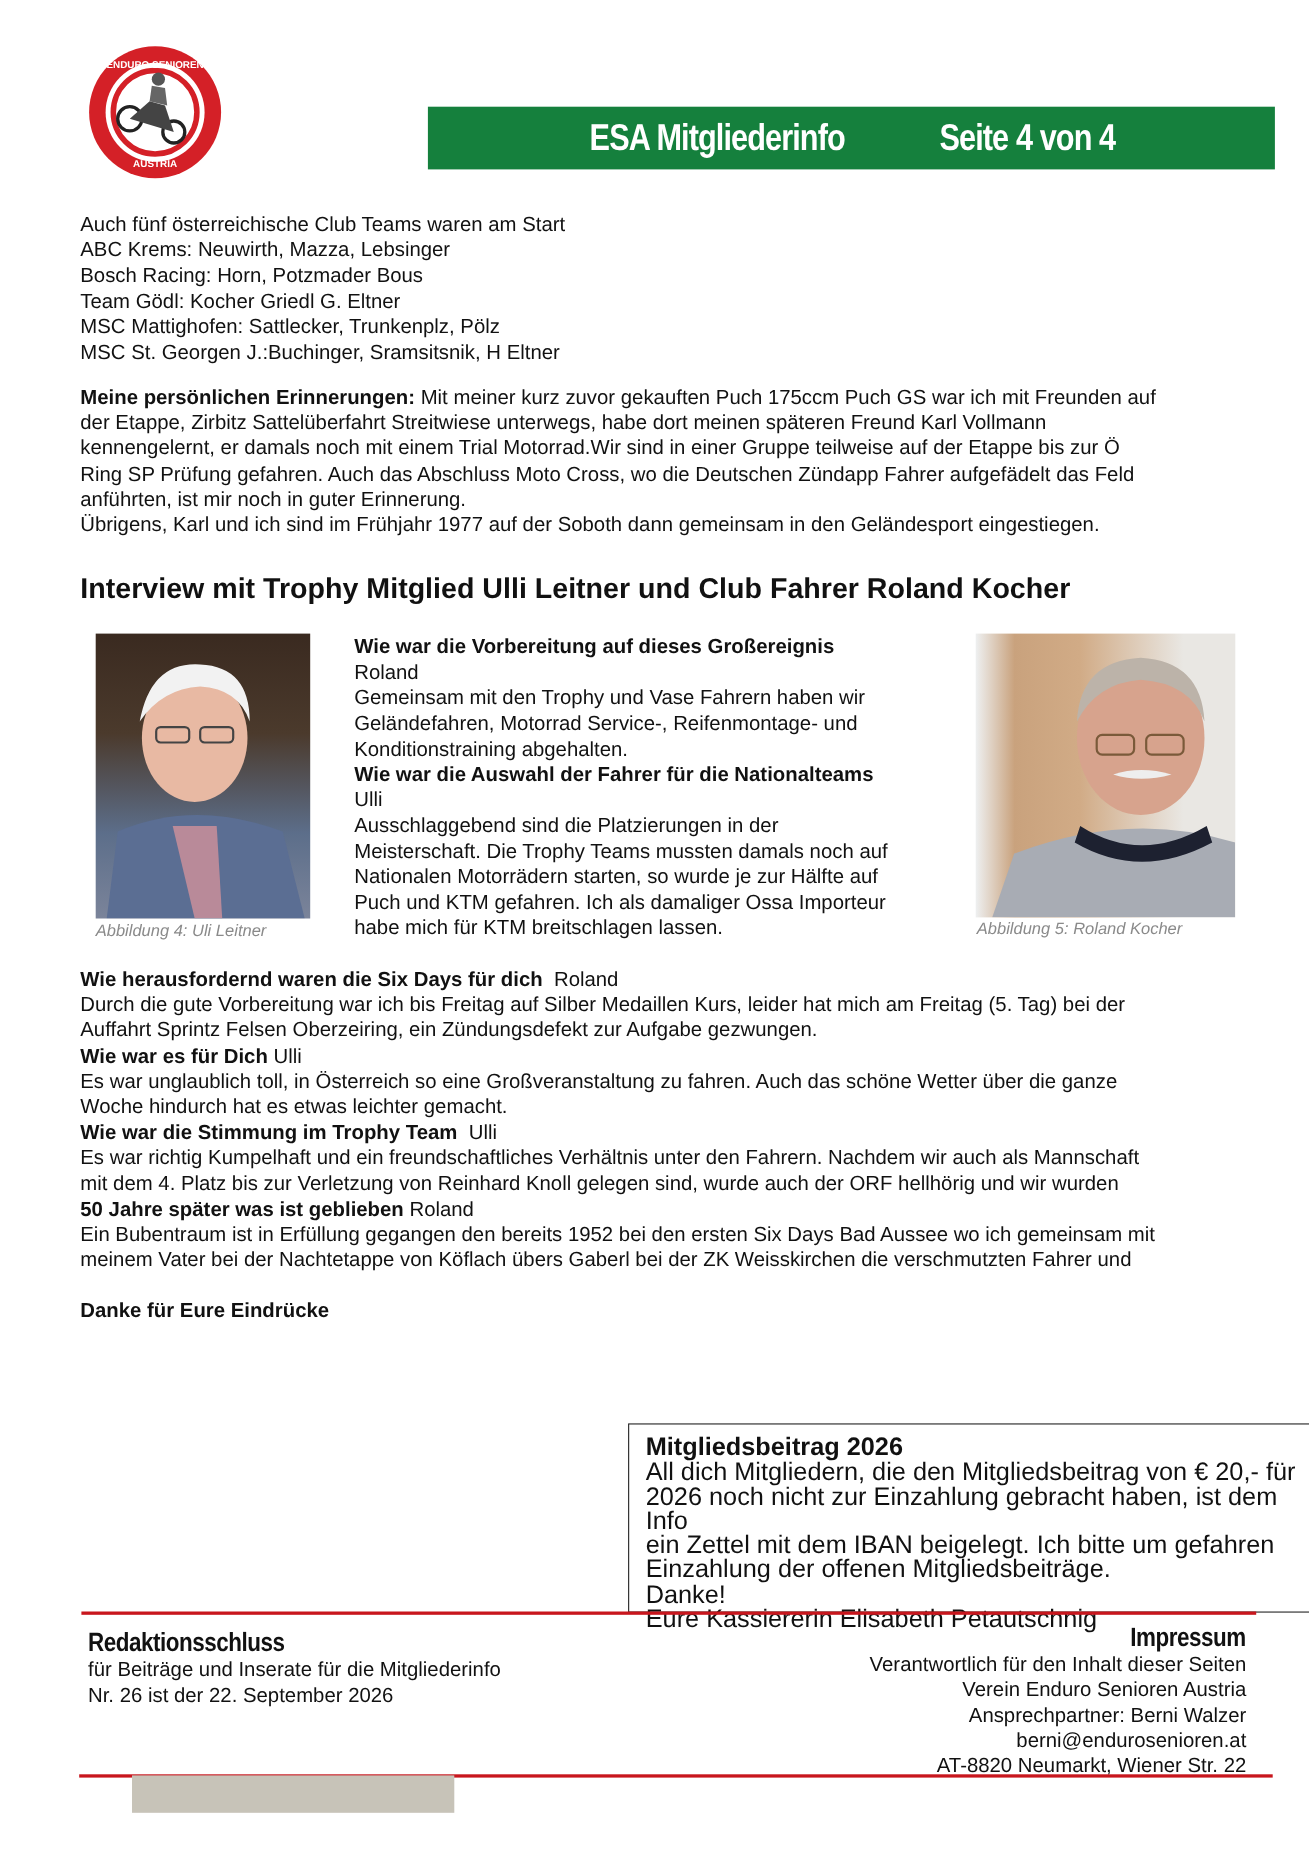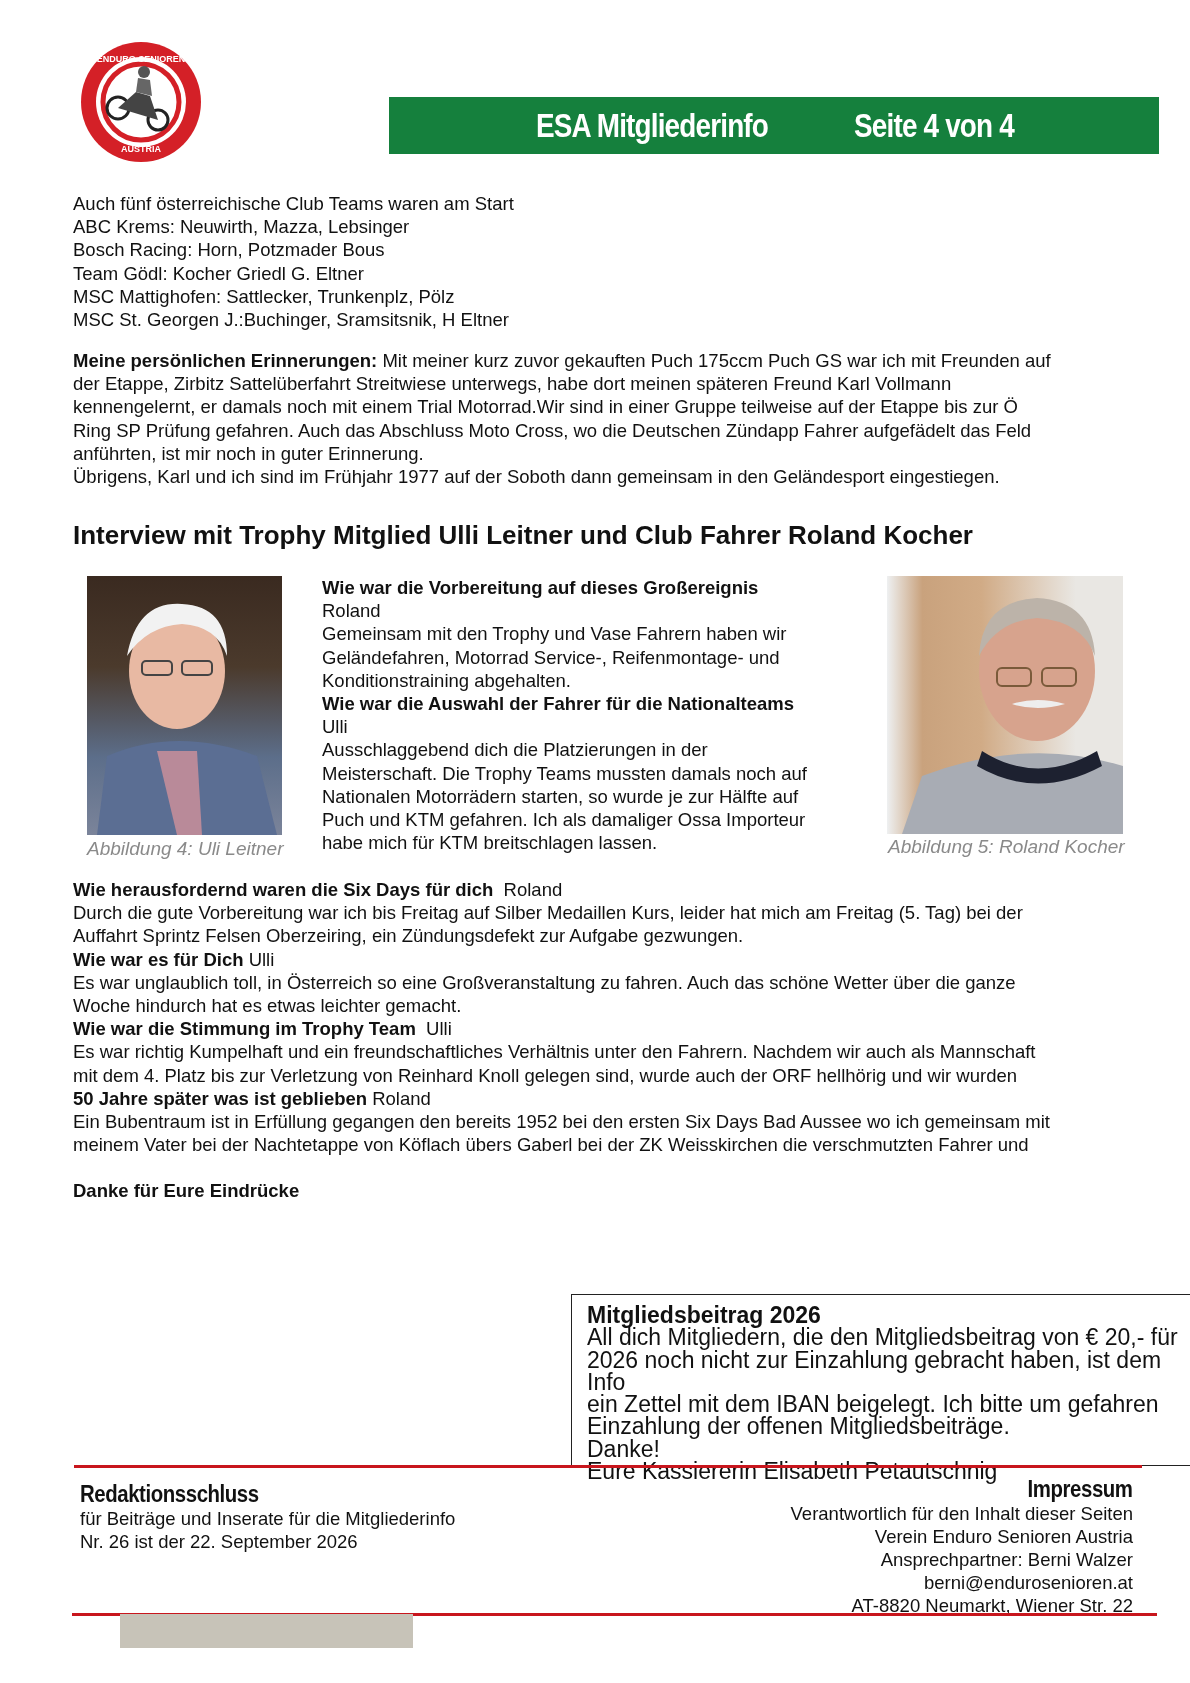--- a/index.html
+++ b/index.html
@@ -10,21 +10,21 @@
   .header-bar { left: 389px; top: 73px; width: 770px; height: 57px; background: #15803d;
                 display: flex; align-items: center; justify-content: center; padding: 0 18px 0 20px; box-sizing: border-box; margin-top: 24px; }
   .header-bar span { color: #fff; font-family: "Liberation Sans", sans-serif; font-weight: bold;
                      font-size: 34px; letter-spacing: -1px; transform: scaleX(0.82); transform-origin: left center; display: inline-block; }
   .header-bar .right { transform-origin: right center; }
   .txt { font-size: 18.5px; line-height: 23.2px; }
   .block { left: 73px; width: 1080px; }
   .b { font-weight: bold; }
   .h2 { font-size: 26px; font-weight: bold; left: 73px; top: 520px; }
   .photo { background: #6b6f75; overflow: hidden; }
-  .caption { font-style: italic; color: #8a8a8a; font-size: 19px; }
+  .caption { font-style: italic; color: #8a8a8a; font-size: 15px; }
   .mid { left: 322px; top: 576px; width: 560px; }
   .box { left: 571px; top: 1294px; width: 648px; height: 172px; border: 1.3px solid #222; box-sizing: border-box;
          padding: 9px 15px; font-size: 23px; line-height: 22.3px; }
   .redline { height: 3px; background: #c8161d; }
   .footer-title { font-weight: bold; font-size: 24px; letter-spacing: -0.5px; transform: scaleX(0.85); display: inline-block; }
   .footer-left { left: 80px; top: 1482px; font-size: 18.5px; line-height: 23px; }
   .footer-right { right: 57px; top: 1477px; text-align: right; font-size: 18.5px; line-height: 23px; width: 420px; }
   .graybar { left: 120px; top: 1614px; width: 293px; height: 34px; background: #c7c3b8; }
 </style>
 </head>
@@ -96,21 +96,21 @@
 <div class="abs caption" style="left:888px; top:836px;">Abbildung 5: Roland Kocher</div>
 
 <div class="abs mid txt">
   <div class="b">Wie war die Vorbereitung auf dieses Großereignis</div>
   <div>Roland</div>
   <div>Gemeinsam mit den Trophy und Vase Fahrern haben wir</div>
   <div>Geländefahren, Motorrad Service-, Reifenmontage- und</div>
   <div>Konditionstraining abgehalten.</div>
   <div class="b">Wie war die Auswahl der Fahrer für die Nationalteams</div>
   <div>Ulli</div>
-  <div>Ausschlaggebend dich die Platzierungen in der</div>
+  <div>Ausschlaggebend sind die Platzierungen in der</div>
   <div>Meisterschaft. Die Trophy Teams mussten damals  noch auf</div>
   <div>Nationalen Motorrädern starten, so wurde je zur Hälfte auf</div>
   <div>Puch und KTM gefahren. Ich als damaliger Ossa Importeur</div>
   <div>habe mich für KTM breitschlagen lassen.</div>
 </div>
 
 <div class="abs block txt" style="top:878px;">
   <div><span class="b">Wie herausfordernd waren die Six Days für dich</span><span style="white-space:pre">  Roland</span></div>
   <div>Durch die gute Vorbereitung war ich bis Freitag auf Silber Medaillen Kurs, leider hat mich am Freitag (5. Tag) bei der</div>
   <div>Auffahrt Sprintz Felsen Oberzeiring, ein Zündungsdefekt zur Aufgabe gezwungen.</div>

